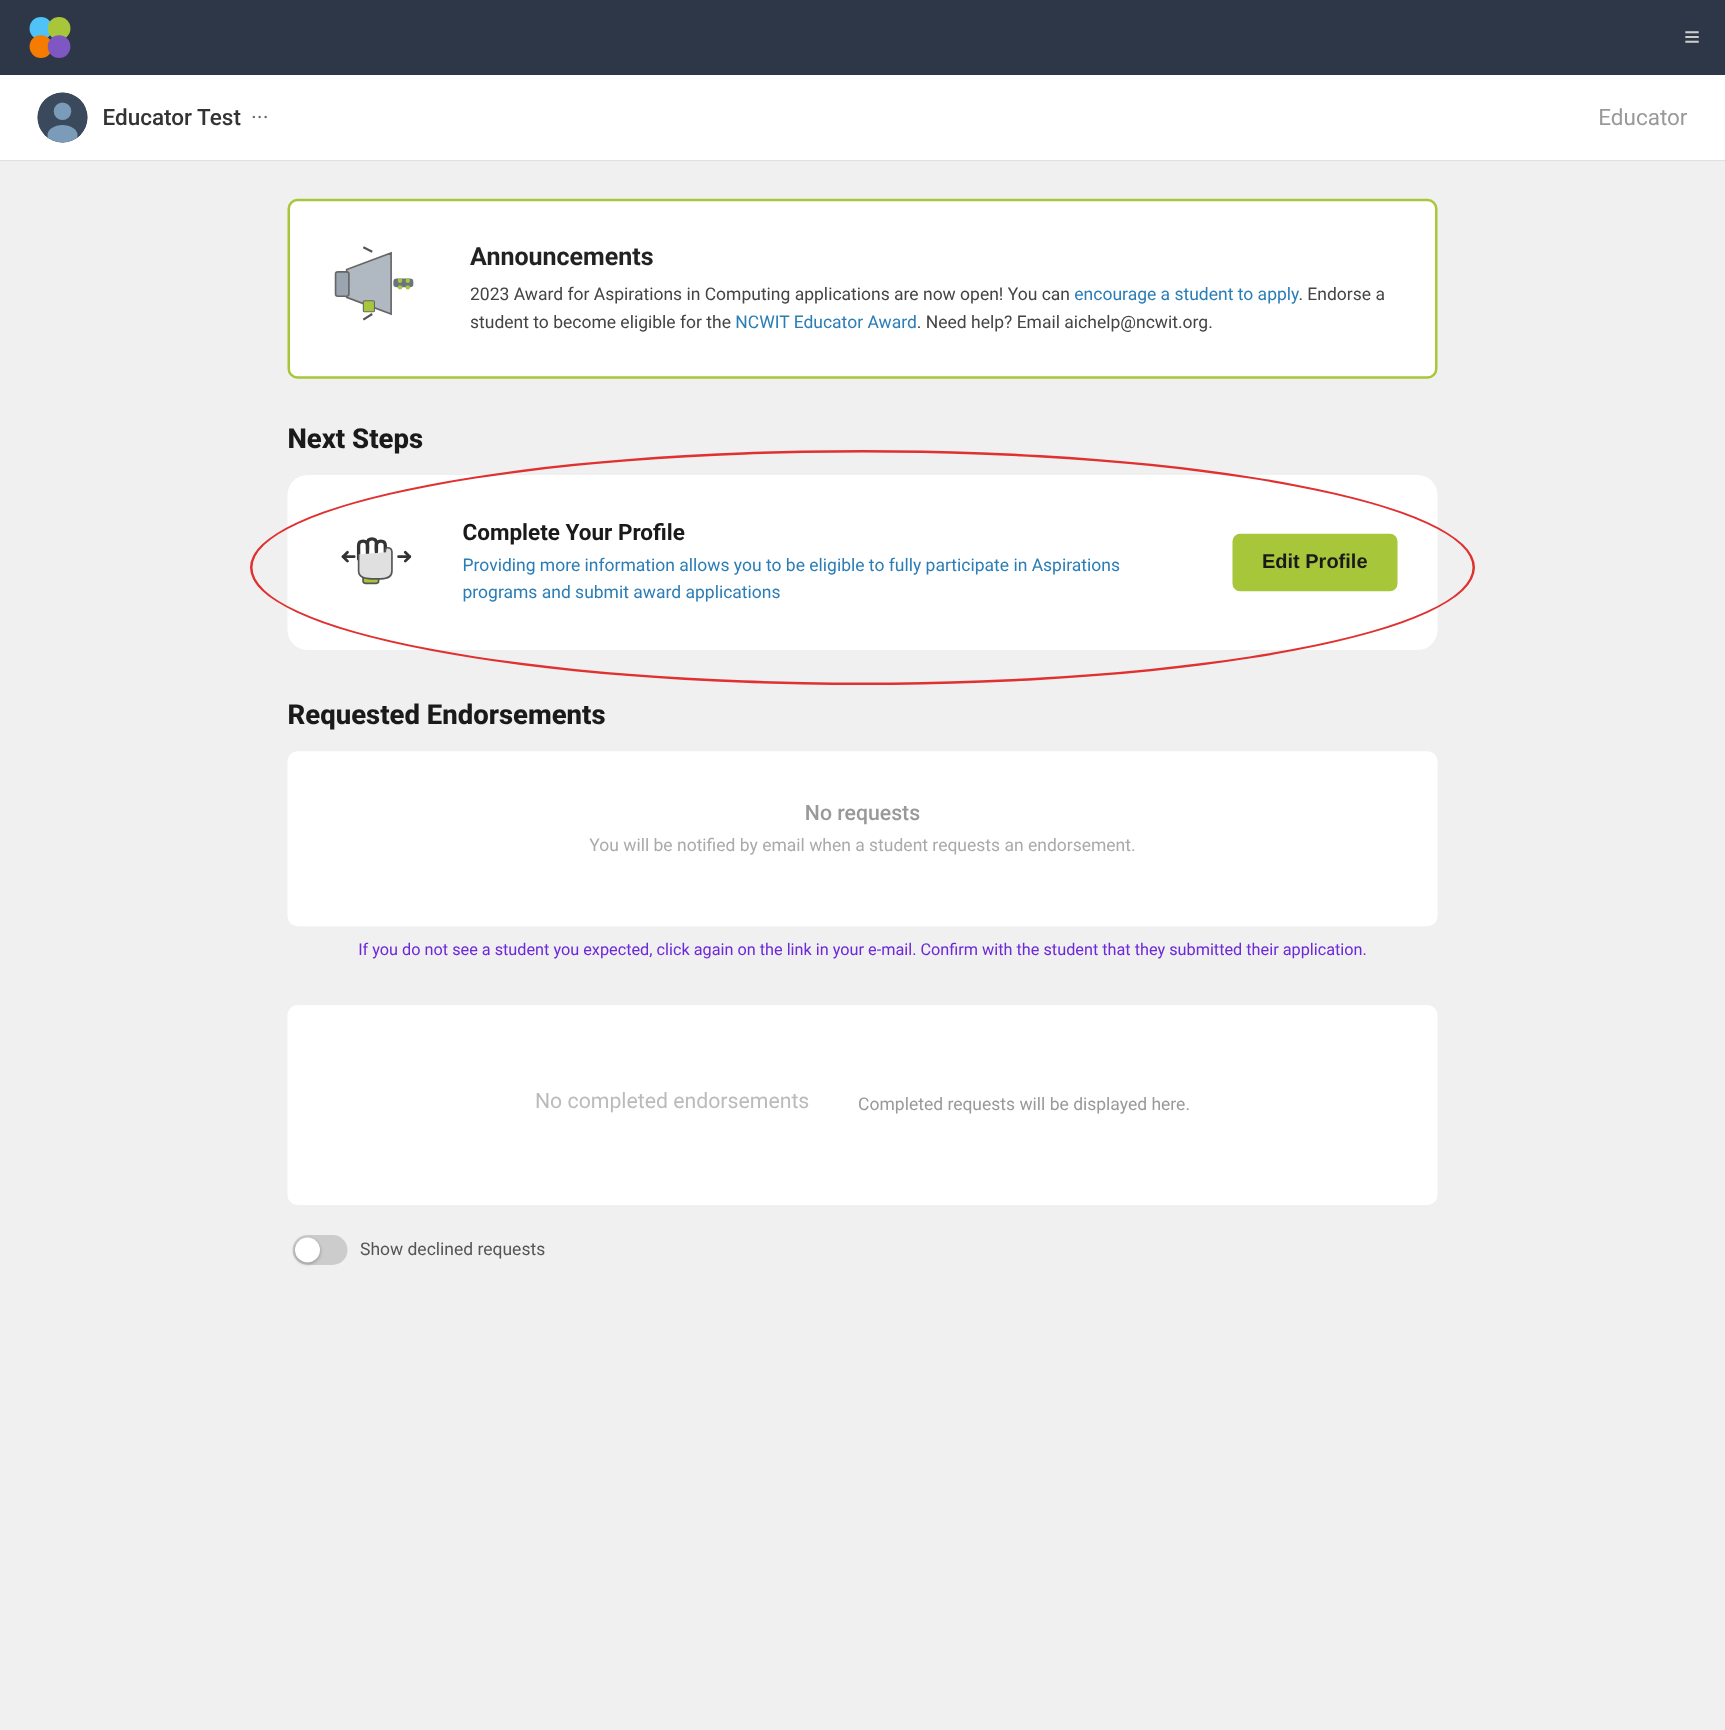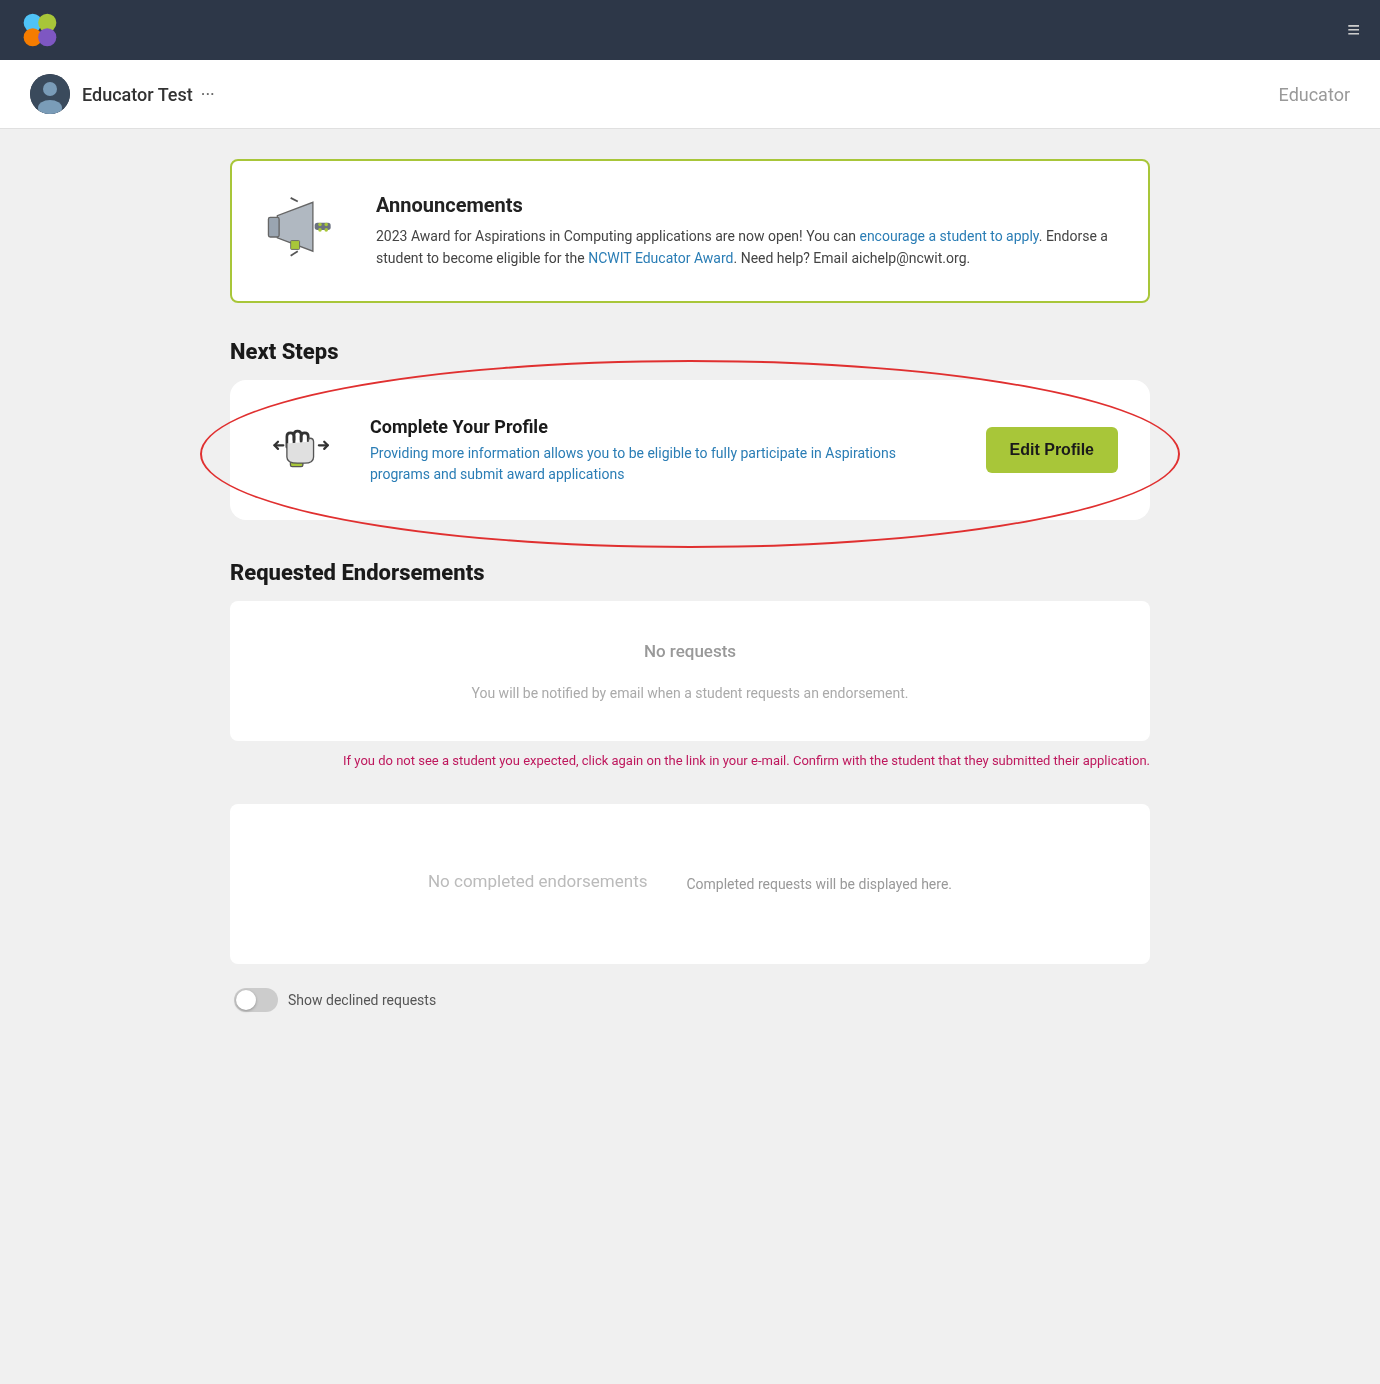--- a/index.html
+++ b/index.html
@@ -208,39 +208,39 @@
 
     .endorsements-card {
       background: #fff;
       border-radius: 8px;
       padding: 40px 20px;
       text-align: center;
       min-height: 140px;
       display: flex;
       flex-direction: column;
       align-items: center;
-      justify-content: space-between;
+      justify-content: flex-start;
       margin-bottom: 12px;
     }
 
     .no-requests {
       font-size: 17px;
       color: #999;
       font-weight: 500;
       margin-bottom: 8px;
     }
     .no-requests-sub {
       font-size: 14px;
       color: #aaa;
     }
 
     .endorsements-footnote {
       font-size: 13px;
-      color: #be185d;
-      text-align: right;
+      color: #6d28d9;
+      text-align: center;
       margin-top: 8px;
     }
 
     
     .completed-section {
       margin-bottom: 36px;
     }
 
     .completed-card {
       background: #fff;

